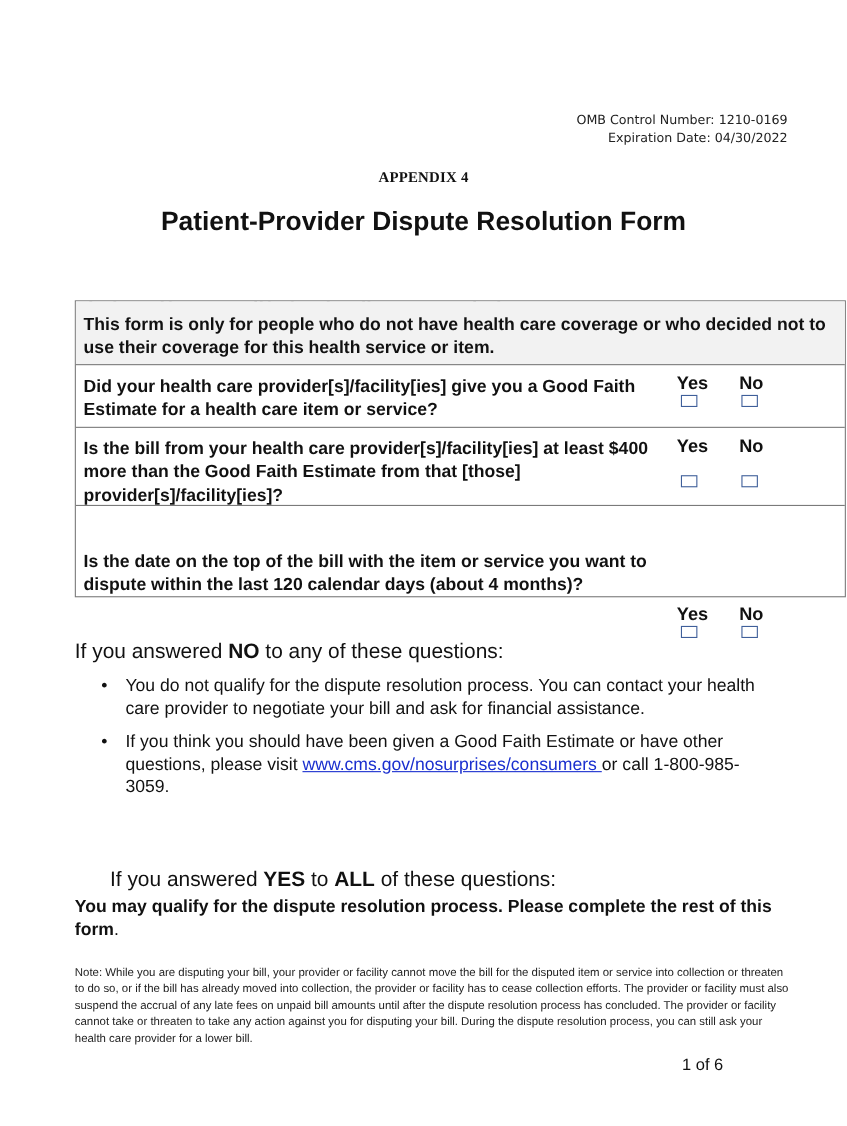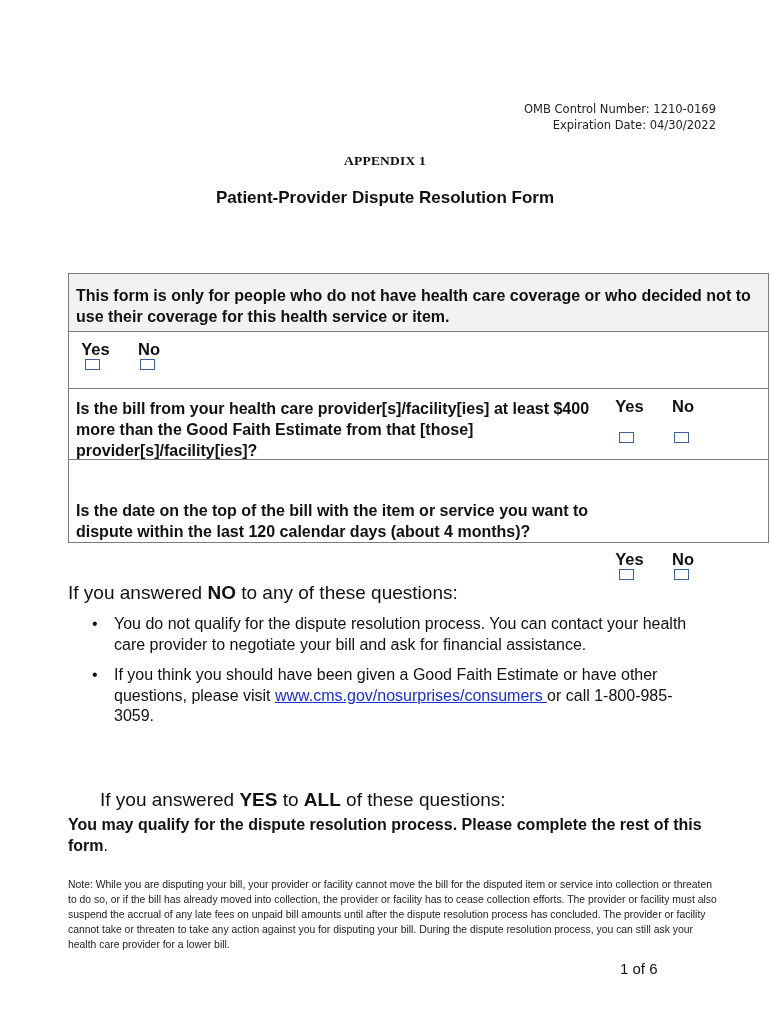--- a/index.html
+++ b/index.html
@@ -1,21 +1,21 @@
 <!DOCTYPE html>
 <html><head>
   <meta charset="utf-8">
   <style>
     * { box-sizing: border-box; margin: 0; padding: 0; }
     html, body { width: 770px; height: 1024px; background: #ffffff; overflow: hidden; }
     body { position: relative; font-family: "Liberation Sans", sans-serif; color: #111111; }
 
     .omb { position: absolute; right: 54px; top: 101px; text-align: right; font-family: "DejaVu Sans", sans-serif; font-size: 11.5px; line-height: 16px; color: #222; margin-left: 21px; }
     .appendix { position: absolute; left: 0; width: 770px; top: 153px; text-align: center; font-family: "Liberation Serif", serif; font-weight: bold; font-size: 13.5px; letter-spacing: 0.2px; }
-    .title { position: absolute; left: 0; width: 770px; top: 188px; text-align: center; font-weight: bold; font-size: 17px; }
+    .title { position: absolute; left: 0; width: 770px; top: 188px; text-align: center; font-weight: bold; font-size: 24px; }
     .subtitle { position: absolute; left: 69px; top: 234px; font-weight: bold; font-size: 18px; margin-top: 37px; }
 
     .qtable { position: absolute; left: 68px; top: 273px; width: 701px; border: 1.5px solid #7a7a7a; font-weight: bold; }
     .row { position: relative; border-top: 1.5px solid #7a7a7a; display: flex; }
     .row:first-child { border-top: none; }
     .row.intro { background: #f2f2f2; height: 57px; padding: 11px 6px 0 7px; font-size: 16px; line-height: 21px; }
     .q-text { width: 534px; padding: 9px 6px 0 7px; font-size: 16px; line-height: 21px; }
     .q-col { width: 53px; position: relative; font-size: 16.5px; text-align: center; }
     .q-col .lbl { position: absolute; left: 0; right: 0; top: 8px; }
     .q-col .cb { position: absolute; width: 15px; height: 11px; border: 1.5px solid #3f5f9a; background: #fff; cursor: pointer; }
@@ -41,30 +41,31 @@
     .pageno { position: absolute; left: 620px; top: 960px; font-size: 15px; }
   </style>
 </head>
 <body>
 
 <div class="omb">
   <div>OMB Control Number: 1210-0169</div>
   <div>Expiration Date: 04/30/2022</div>
 </div>
 
-<div class="appendix">APPENDIX 1</div>
+<div class="appendix">APPENDIX 4</div>
 <div class="title">Patient-Provider Dispute Resolution Form</div>
 <div class="subtitle">Find out if you qualify for the dispute resolution process</div>
 
 <div class="qtable">
   <div class="row intro">
     <div><span>This form is only for people who do </span><b>not</b><span> have health care coverage or who decided not to use their coverage for this health service or item.</span></div>
   </div>
 
   <div class="row q1">
+    <div class="q-text"><span>Did your health care provider[s]/facility[ies] give you a Good Faith Estimate for a health care item or service?</span></div>
     <div class="q-col yes">
       <div class="lbl">Yes</div>
       <div class="cb"></div>
     </div>
     <div class="q-col no">
       <div class="lbl">No</div>
       <div class="cb"></div>
     </div>
   </div>
 

